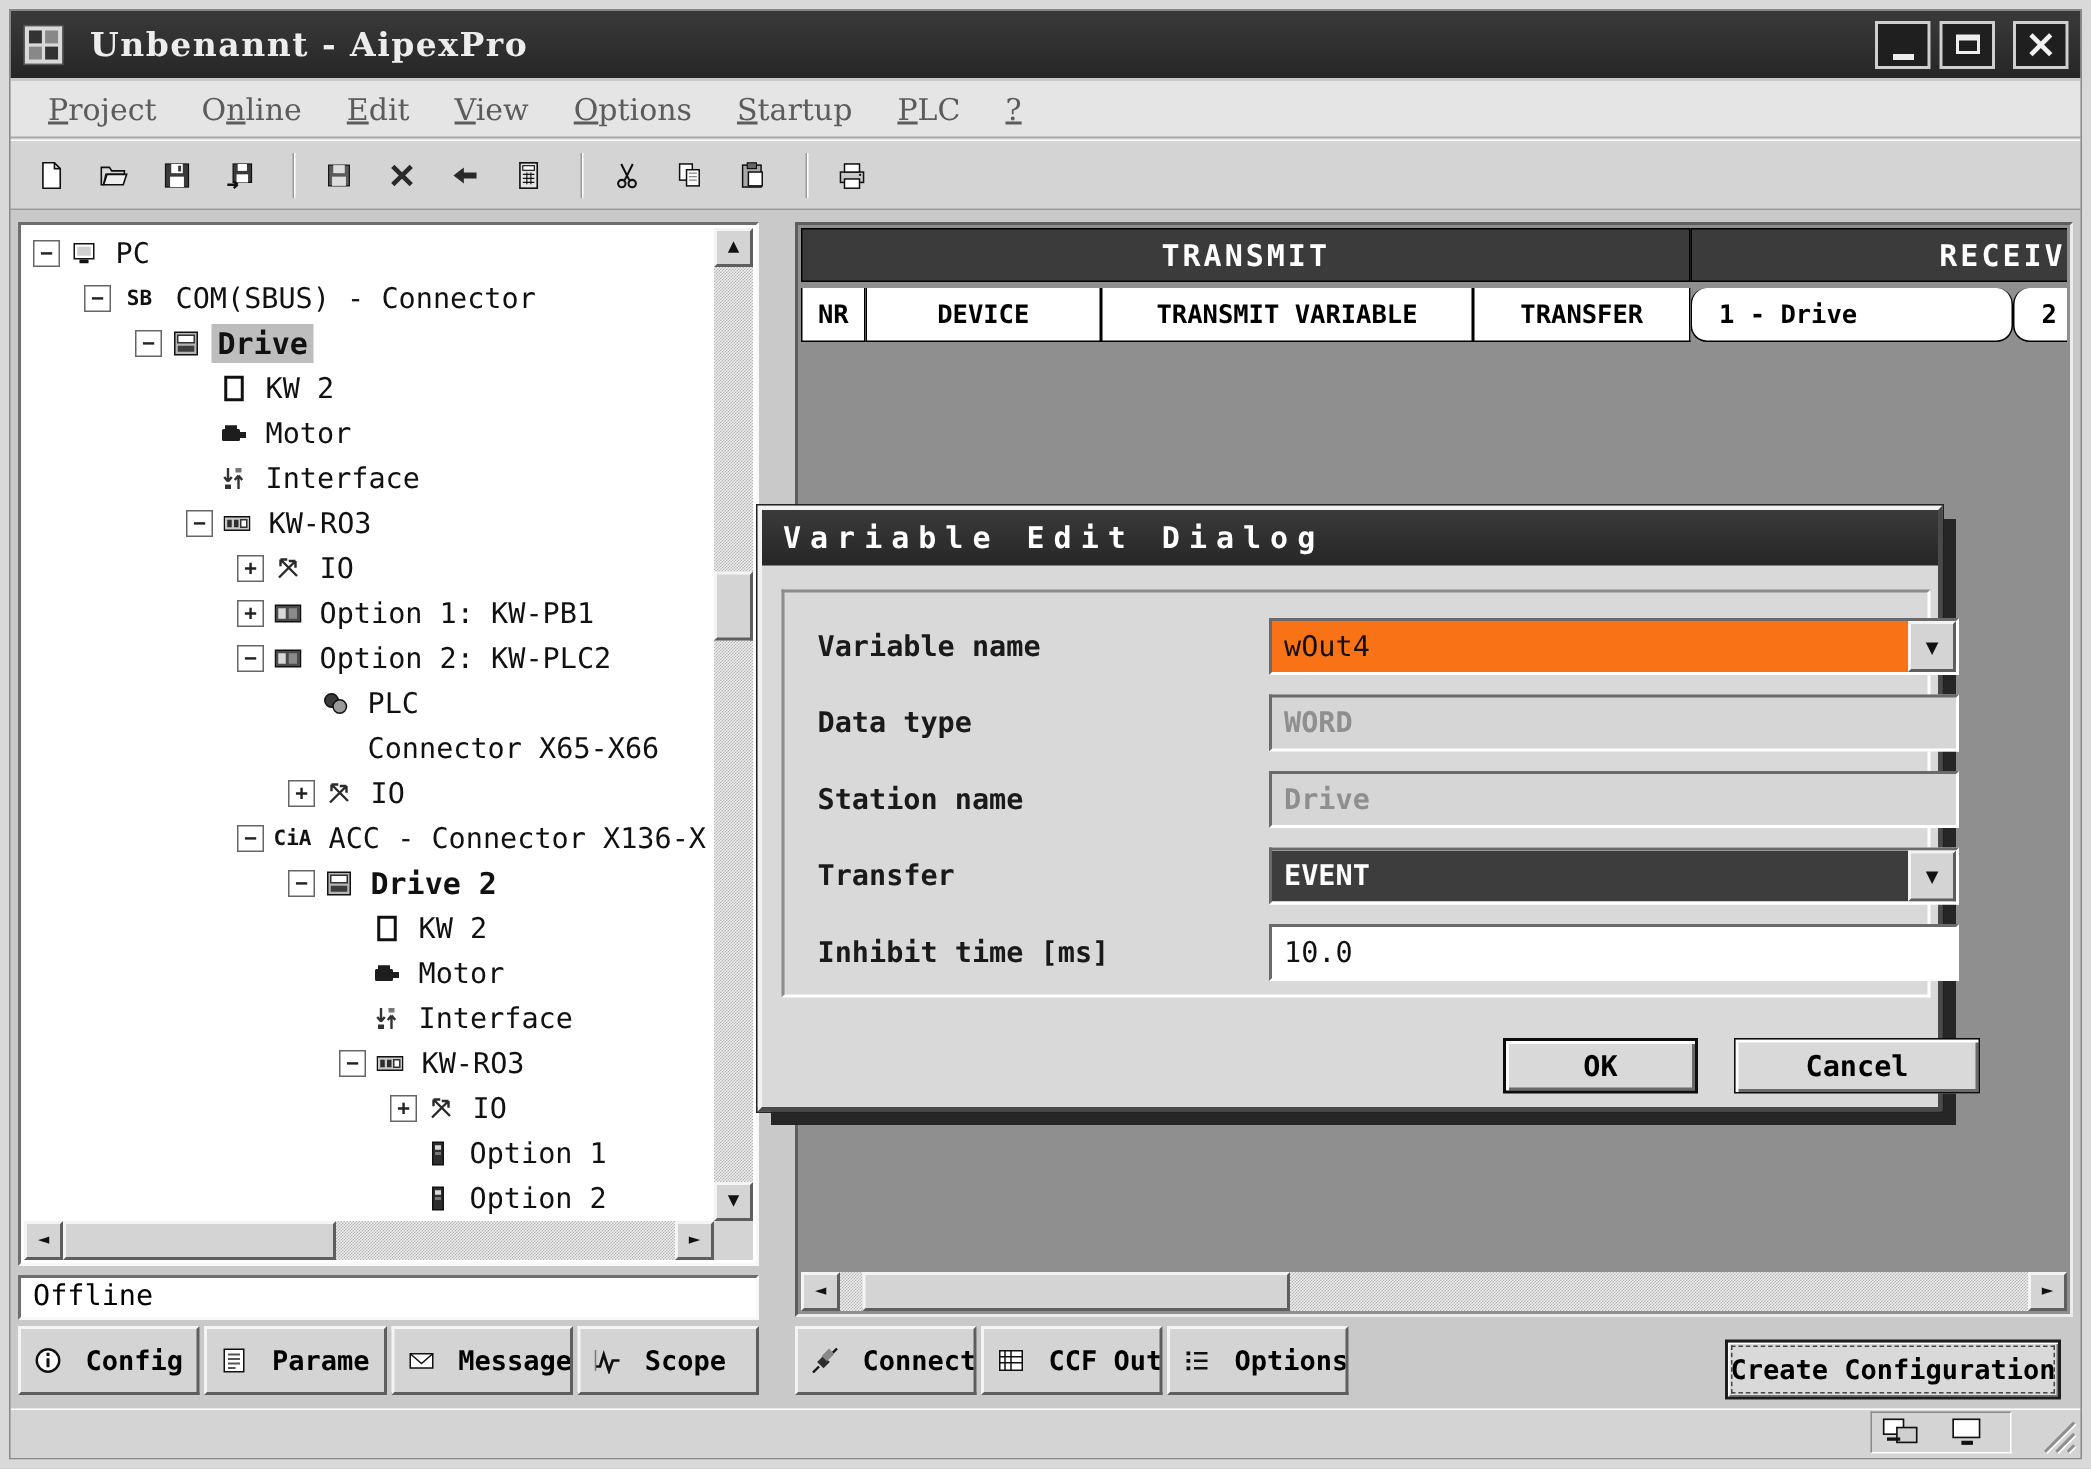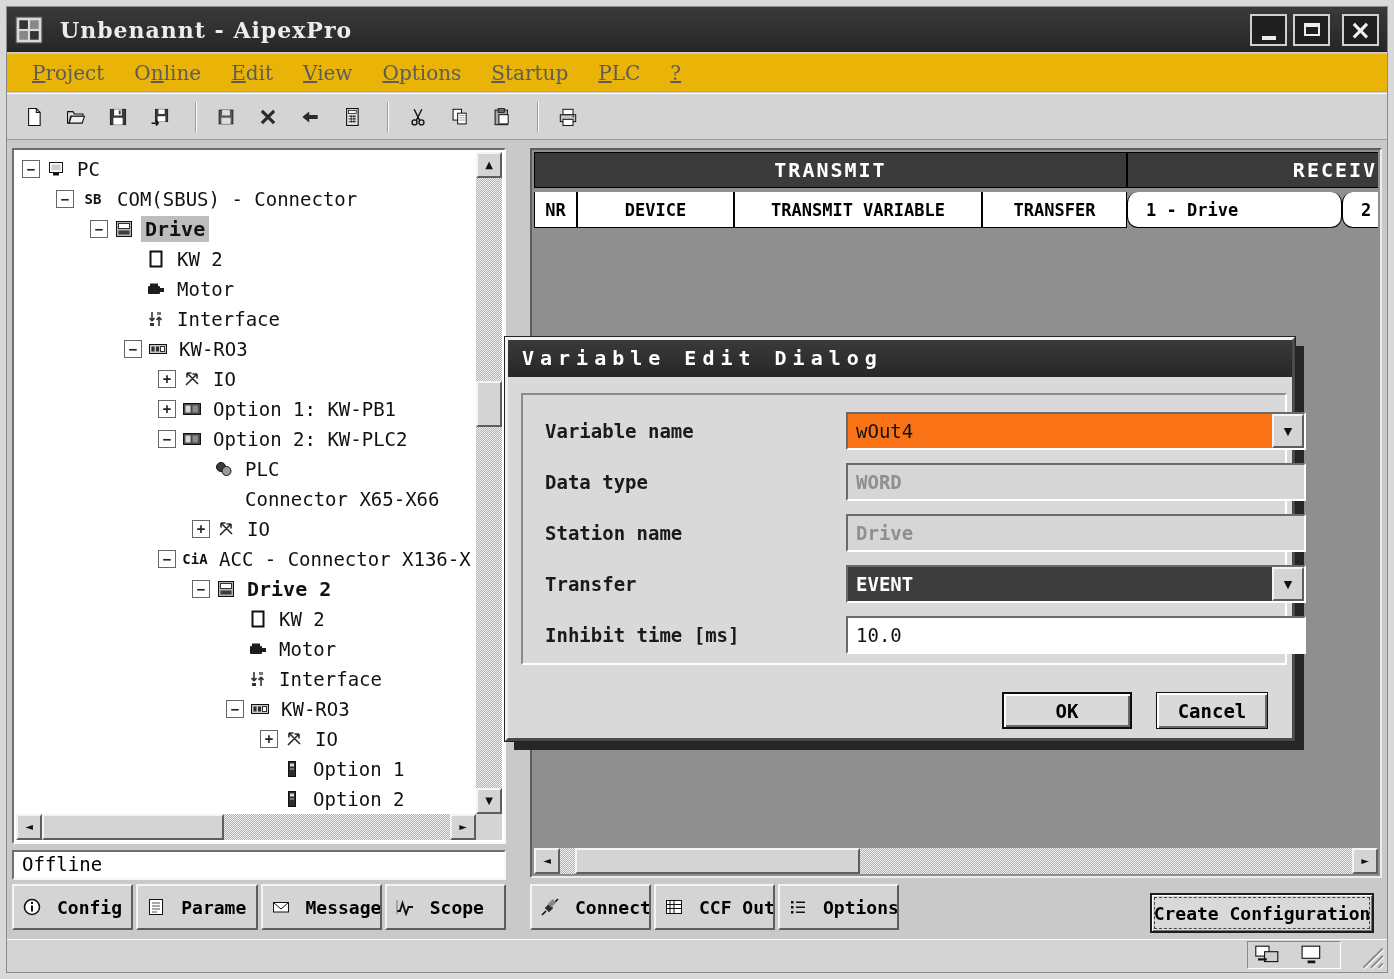--- a/index.html
+++ b/index.html
@@ -19,21 +19,21 @@
   .titlebar{position:absolute;left:7px;top:7px;right:7px;height:45px;background:linear-gradient(#3a3a3a,#262626);
     display:flex;align-items:center;gap:10px;padding:0 8px;box-sizing:border-box;z-index:2;}
   .title{flex:1;color:#ececec;font-family:"DejaVu Serif",serif;font-weight:bold;font-size:22px;letter-spacing:1px;white-space:nowrap;}
   .caps{display:flex;gap:6px;align-items:center;}
   .cap{width:37px;height:32px;background:#1f1f1f;border:2px solid #cfcfcf;display:flex;align-items:center;justify-content:center;box-sizing:border-box;}
   .cap.close{margin-left:6px;color:#f0f0f0;font-size:26px;font-weight:bold;line-height:1;font-family:"DejaVu Sans",sans-serif;}
   .g-min{width:14px;height:4px;background:#eee;margin-top:16px;}
   .g-max{width:16px;height:13px;border:2px solid #eee;border-top-width:4px;box-sizing:border-box;}
 
   
-  .menubar{position:absolute;left:7px;top:54px;right:7px;height:38px;background:#eab308;border-bottom:1px solid #a7a7a7;
+  .menubar{position:absolute;left:7px;top:54px;right:7px;height:38px;background:#e5e5e5;border-bottom:1px solid #a7a7a7;
     display:flex;align-items:center;padding:0 10px;box-sizing:border-box;z-index:2;}
   .menu-item{font-family:"DejaVu Serif",serif;font-size:20px;color:#5c5c5c;padding:4px 15px;white-space:nowrap;}
 
   
   .toolbar{position:absolute;left:7px;top:93px;right:7px;height:47px;background:#d4d4d4;border-top:1px solid #fff;border-bottom:1px solid #9b9b9b;
     display:flex;align-items:center;padding:0 12px;gap:6px;box-sizing:border-box;z-index:2;}
   .tb-btn{width:36px;height:38px;display:flex;align-items:center;justify-content:center;}
   .tb-sep{width:0;height:30px;border-left:1px solid #9a9a9a;border-right:1px solid #ffffff;margin:0 8px;}
 
   
@@ -115,21 +115,21 @@
   .field-text{line-height:34px;padding-left:8px;color:#111;white-space:nowrap;}
   .disabled .field-text{color:#8f8f8f;font-weight:bold;}
   .combo-text{flex:1;line-height:34px;padding-left:8px;background:#f97316;color:#111;white-space:nowrap;}
   .combo-text.hl{background:#3d3d3d;color:#fff;font-weight:bold;}
   .combo-btn{width:32px;flex:none;display:flex;align-items:center;justify-content:center;}
   .arr{font-family:"DejaVu Sans",sans-serif;font-size:11px;color:#111;}
   .dlg-btn{position:absolute;top:352px;height:37px;font-weight:bold;font-size:19px;color:#000;background:#d9d9d9;
     display:flex;align-items:center;justify-content:center;box-sizing:border-box;
     box-shadow:inset 2px 2px 0 #fff, inset -2px -2px 0 #6a6a6a;}
   .dlg-btn.ok{left:494px;width:130px;border:2px solid #0d0d0d;}
-  .dlg-btn.cancel{left:648px;width:112px;border:1px solid #0d0d0d;text-align:right;}
+  .dlg-btn.cancel{left:648px;width:164px;border:1px solid #0d0d0d;text-align:right;}
 </style>
 </head>
 <body>
 
 <div class="titlebar">
   <span class="ticon" style="width:28px;height:28px">
     <svg viewBox="0 0 26 26" width="28" height="28">
         <rect x="1" y="1" width="24" height="24" fill="#d9d9d9" stroke="#555"></rect>
         <rect x="4" y="4" width="8" height="8" fill="#333"></rect>
         <rect x="14" y="4" width="8" height="8" fill="#888"></rect>

